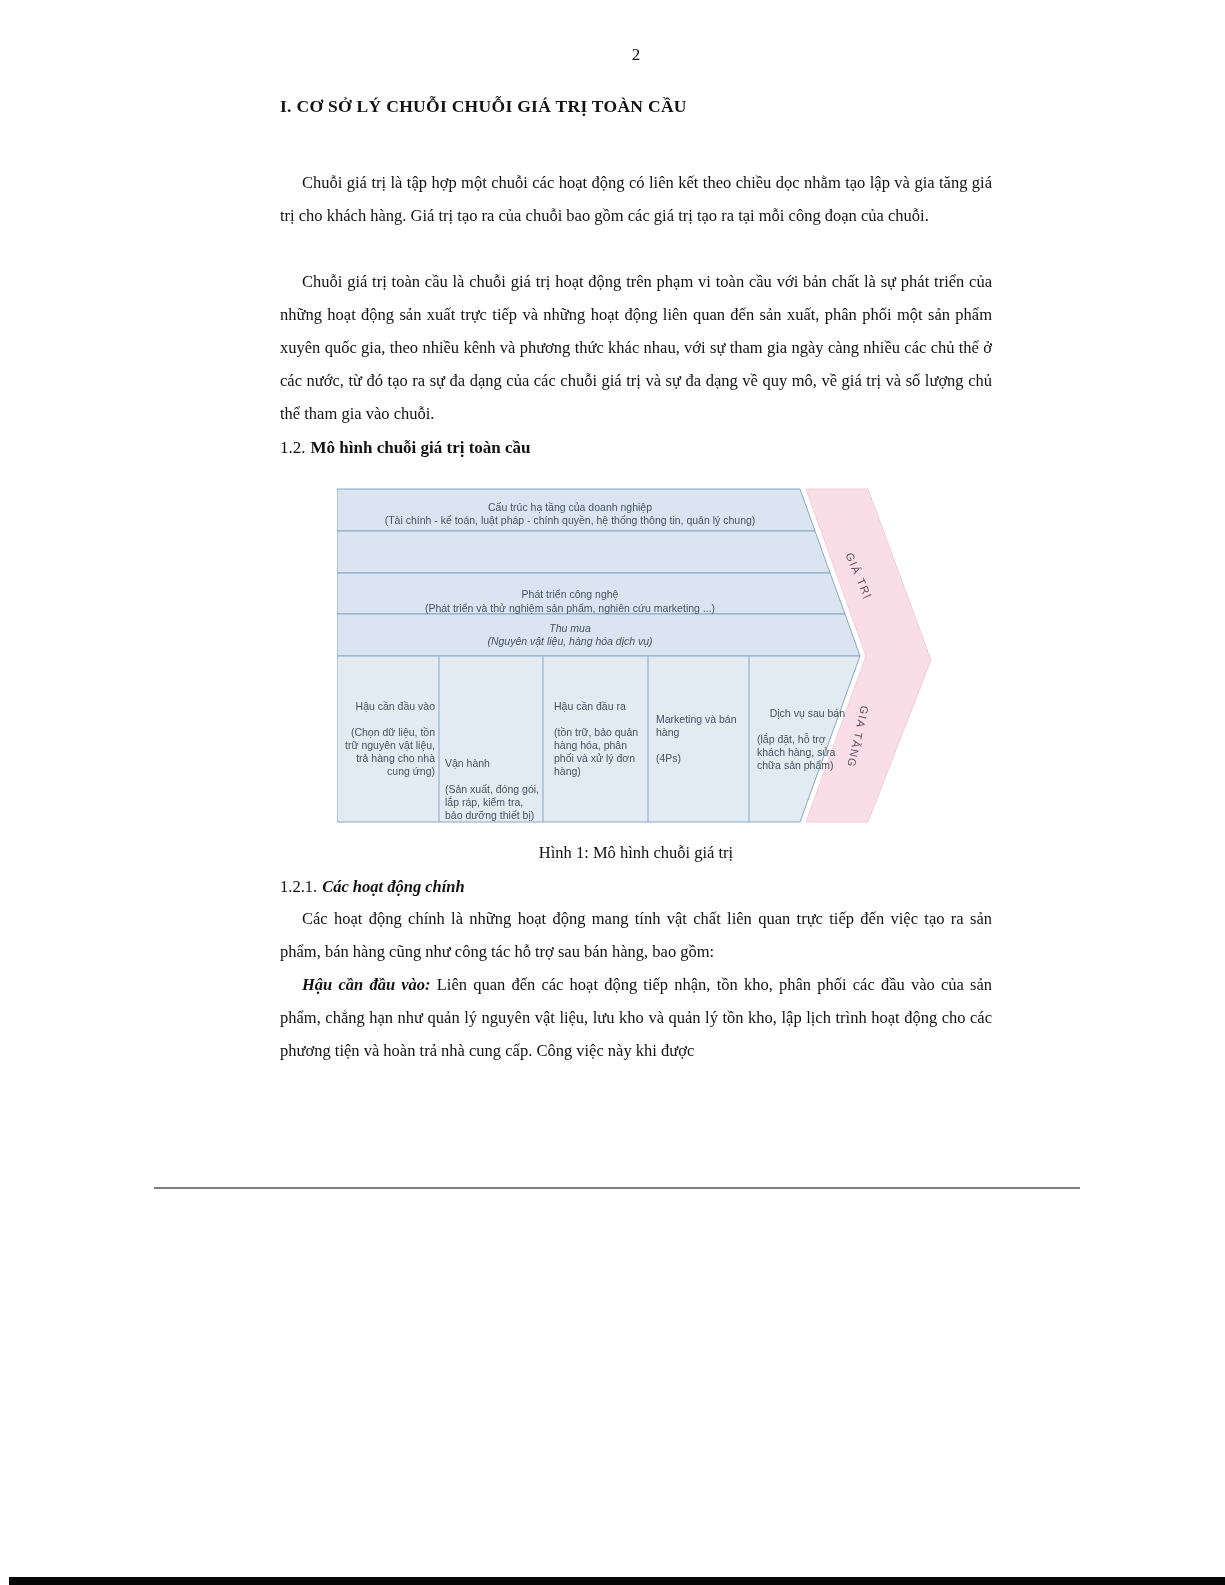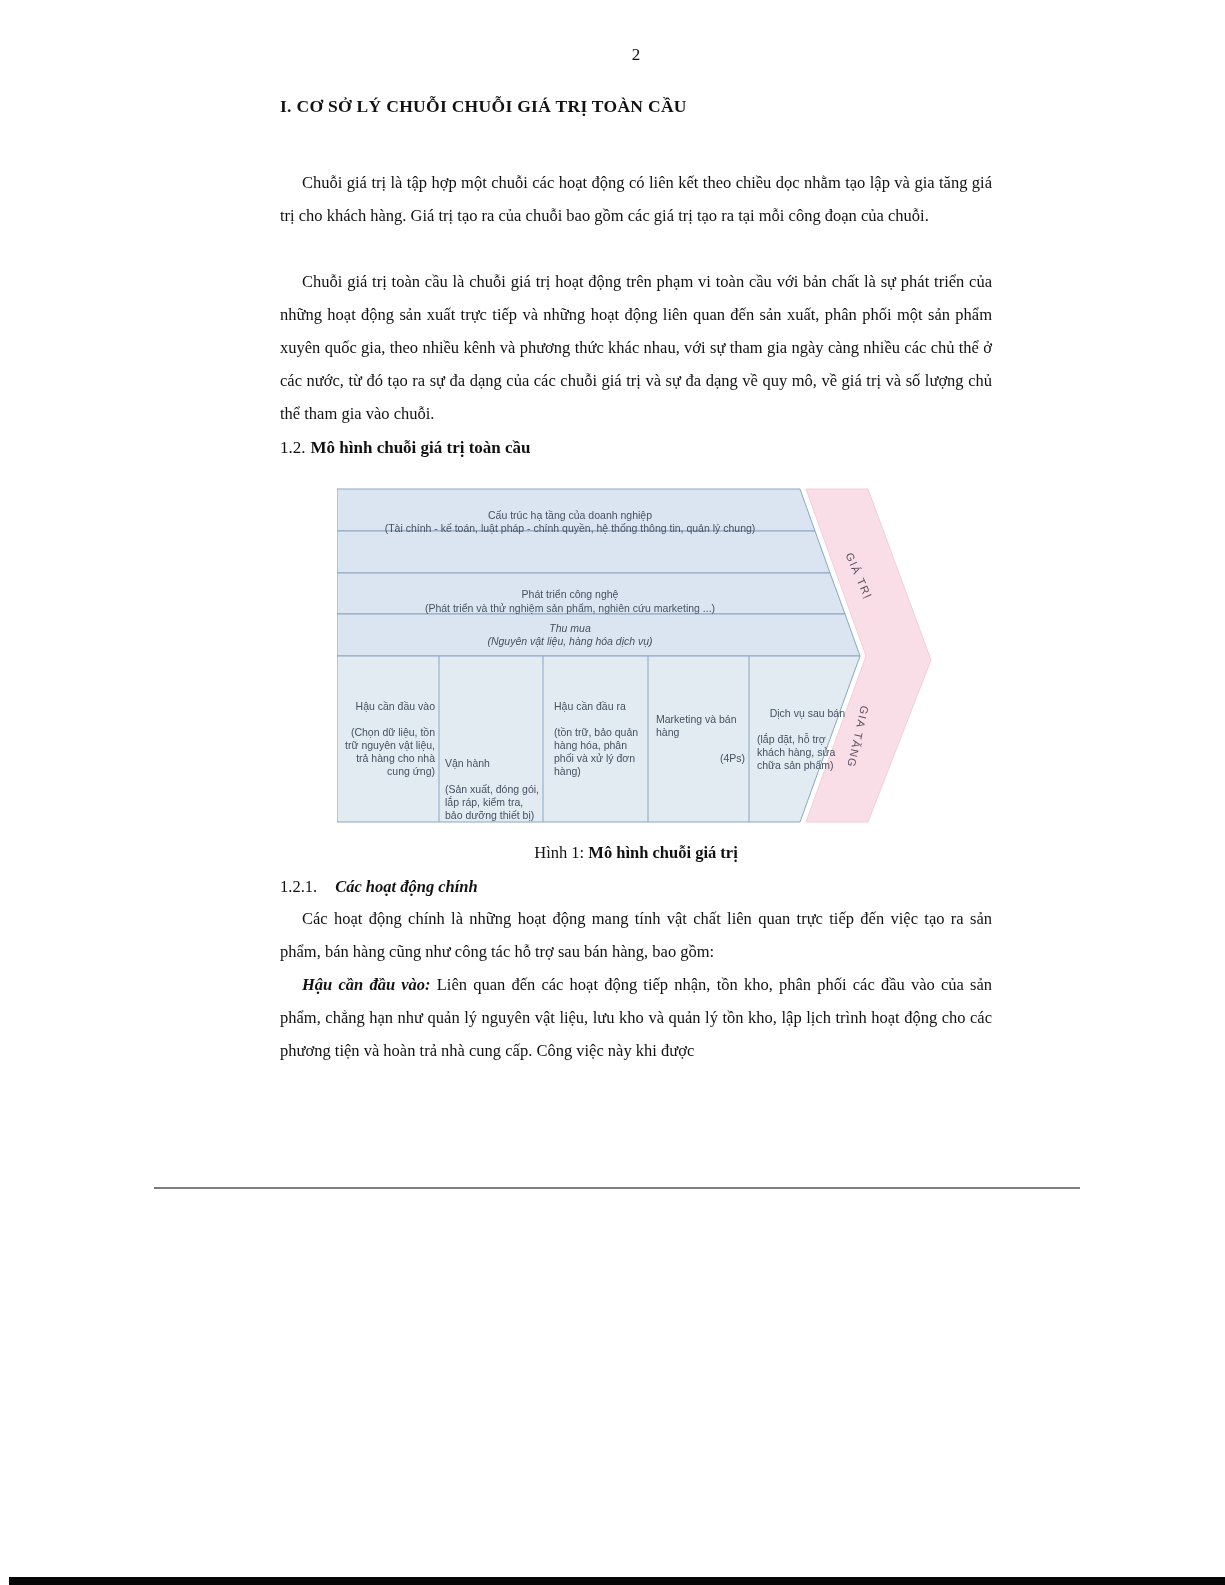--- a/index.html
+++ b/index.html
@@ -17,53 +17,53 @@
   .h11{position:absolute;left:0;top:140px;width:100%;font-size:17px;font-weight:bold;}
   .para{position:absolute;left:0;width:712px;font-size:16.5px;line-height:33px;text-align:justify;text-indent:22px;margin:0;}
   .p1{top:166px;}
   .p2{top:265px;}
   .p3{top:902px;}
   .p4{top:968px;}
   .h12{position:absolute;left:0;top:438px;font-size:17px;}
   .h12 .num{font-weight:normal;margin-right:5px;}
   .h12 .ttl{font-weight:bold;}
   .caption{position:absolute;left:0;top:843px;width:100%;text-align:center;font-size:16.5px;}
-  .caption .ttl{font-weight:bold;text-align:center;}
+  .caption .ttl{font-weight:normal;text-align:center;}
   .h121{position:absolute;left:0;top:877px;font-size:16.5px;}
-  .h121 .num{margin-right:18px;}
+  .h121 .num{margin-right:5px;}
   .h121 .ttl{font-weight:bold;font-style:italic;}
   .lead{font-weight:bold;font-style:italic;}
 
   
   .diagram{
     position:absolute;left:337px;top:483px;width:600px;height:345px;
     font-family:"Liberation Sans", sans-serif;
     color:#445161;
   }
   .diagram svg{position:absolute;left:0;top:0;}
   .diagram svg polygon{stroke-width:1;}
   .diagram svg line{stroke-width:1;}
   .srow{
     position:absolute;left:0;width:466px;
     display:flex;flex-direction:column;justify-content:center;
     text-align:center;font-size:10.5px;line-height:13.5px;
   }
-  .srow-0{top:18px;height:42px;}
+  .srow-0{top:10px;height:42px;}
   .srow-1{top:48px;height:42px;}
   .srow-2{top:90px;height:57px;}
   .srow-3{top:131px;height:42px;font-style:italic;}
   .pcol{
     position:absolute;top:173px;height:166px;
     display:flex;flex-direction:column;justify-content:center;
     gap:13px;font-size:10.5px;line-height:13px;text-align:left;
   }
   .pcol-0{left:8px;width:90px;text-align:right;}
   .pcol-1{left:108px;width:94px;justify-content:flex-end;}
   .pcol-2{left:217px;width:90px;}
-  .pcol-3{left:319px;width:89px;align-items:flex-end;}
+  .pcol-3{left:319px;width:89px;}
   .pcol-4{left:420px;width:88px;align-items:flex-end;}
   .arrow-label{
     position:absolute;white-space:nowrap;
     font-size:11px;letter-spacing:1.5px;color:#5b4f5b;
   }
   .arrow-label.top{left:522px;top:93px;transform:translate(-50%,-50%) rotate(66deg);}
   .arrow-label.bottom{left:521px;top:254px;transform:translate(-50%,-50%) rotate(103deg);}
 
   .footnote-rule{position:absolute;left:154px;top:1187px;width:926px;height:2px;background:#7d7d7d;}
   .bottom-bar{position:absolute;left:9px;top:1577px;width:1216px;height:8px;background:#060606;}

